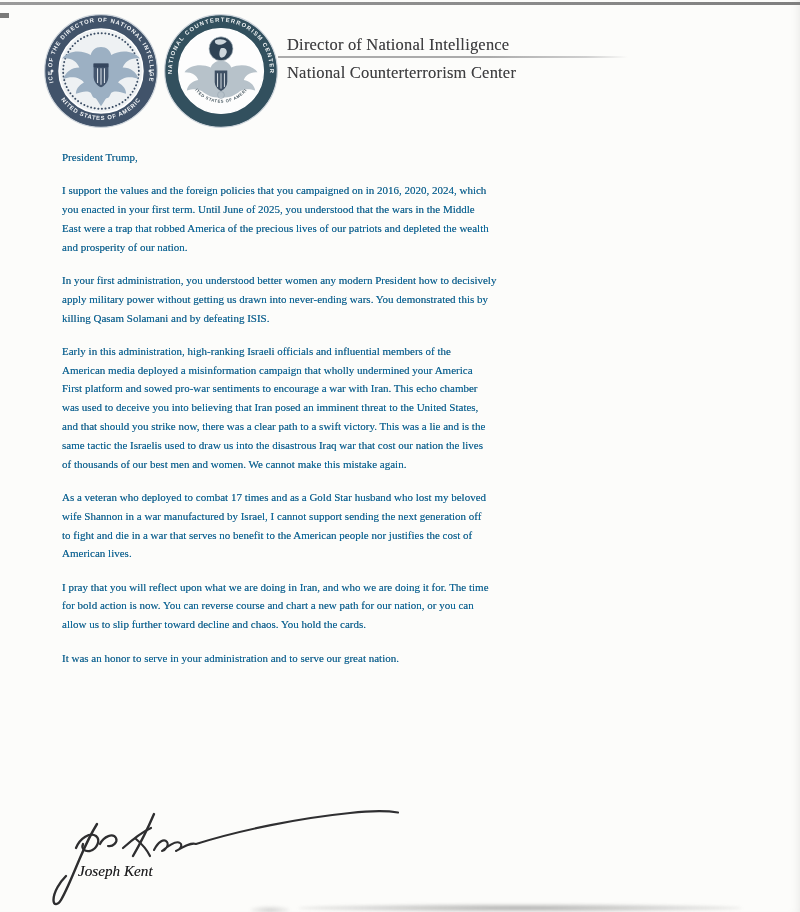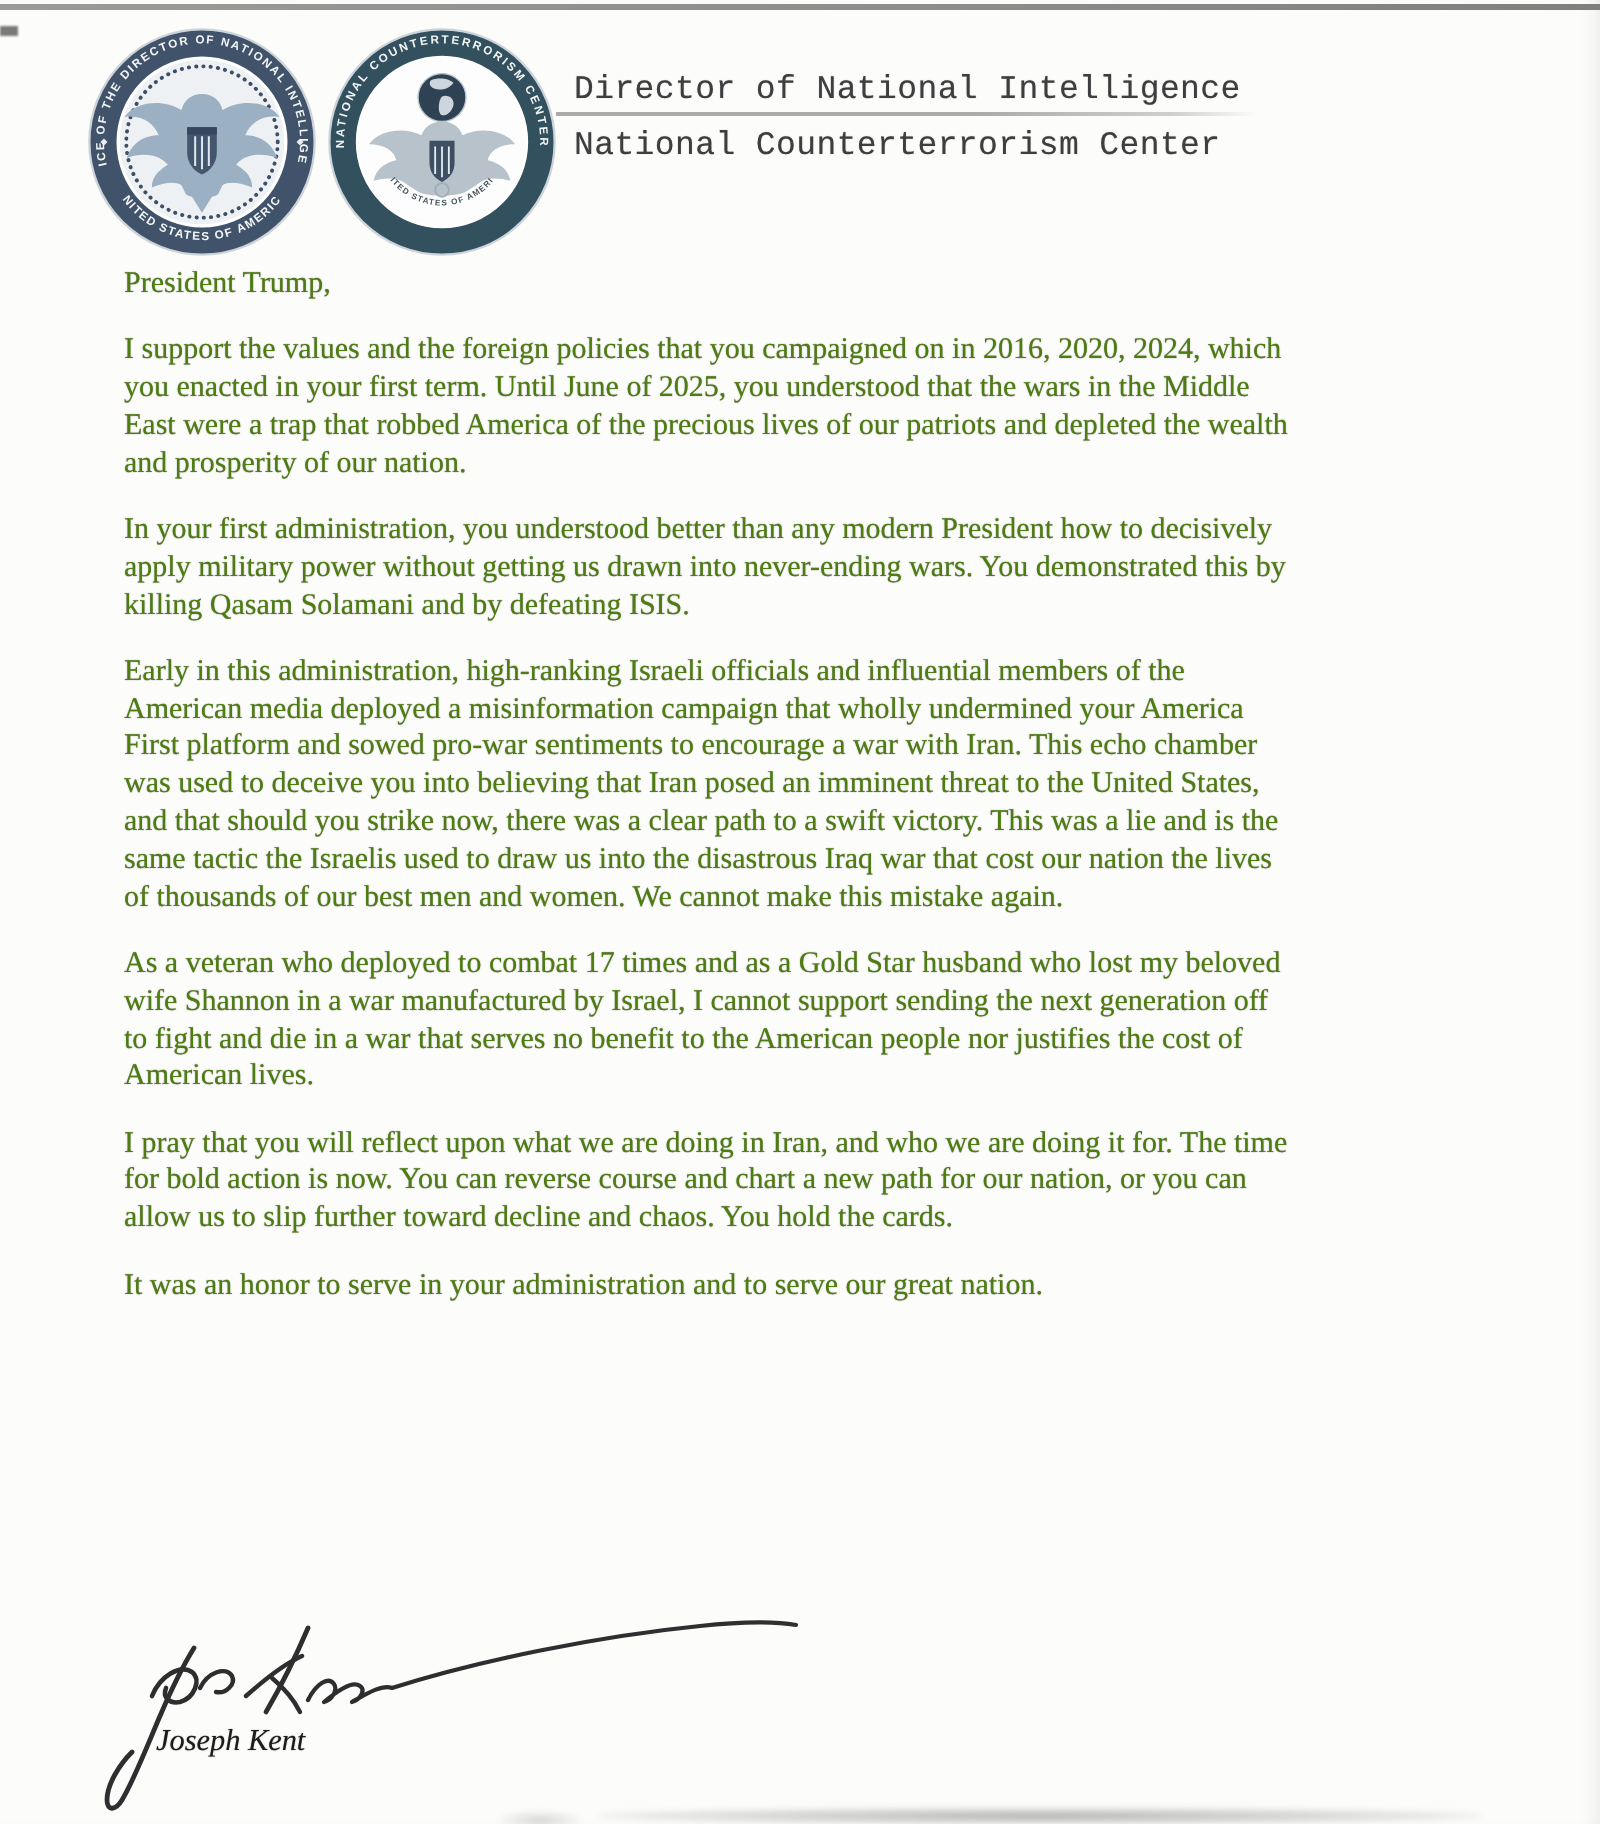--- a/index.html
+++ b/index.html
@@ -15,33 +15,33 @@
   }
   .corner-mark {
     position:absolute; left:0; top:13px; width:9px; height:5px;
     background:#5a5a5a; filter:blur(.6px); opacity:.8;
   }
   .seal { position:absolute; top:14px; }
   .seal.odni { left:44px; }
   .seal.nctc { left:164px; }
   .masthead {
     position:absolute; left:287px; top:35px;
-    font-family:Liberation Mono, monospace;
+    font-family:Liberation Serif, serif;
     font-size:16.5px; color:#3e3e40; letter-spacing:.2px;
     text-shadow:0 0 .5px rgba(62,62,64,.45);
   }
   .masthead .line1 { line-height:20px; white-space:nowrap; }
   .masthead .rule {
     position:relative; left:-9px; width:350px; height:1.5px; margin-top:1px;
     background:linear-gradient(to right,#ababab 60%,#cfcfcf 88%,rgba(230,230,230,0));
   }
   .masthead .line2 { line-height:20px; margin-top:5px; white-space:nowrap; }
   .body-text {
-    position:absolute; left:62px; top:133px; width:706px;
-    font-size:15px; line-height:18.8px; color:#4d7c0f;
+    position:absolute; left:62px; top:148px; width:706px;
+    font-size:11px; line-height:18.8px; color:#0369a1;
     text-shadow:0 0 .6px rgba(28,28,30,.55);
   }
   .body-text p { margin:0 0 14.5px 0; white-space:pre-line; }
   .signature-svg { position:absolute; left:50px; top:798px; }
   .sig-block {
     position:absolute; left:78px; top:861px;
     font-size:15.2px; line-height:19px; color:#1c1c1e;
     text-shadow:0 0 .6px rgba(28,28,30,.55);
     font-style:italic;
   }
@@ -118,21 +118,21 @@
     <div class="rule"></div>
     <div class="line2">National Counterterrorism Center</div>
   </div>
 
   <main class="body-text">
     <p>President Trump,</p>
     <p>I support the values and the foreign policies that you campaigned on in 2016, 2020, 2024, which
 you enacted in your first term. Until June of 2025, you understood that the wars in the Middle
 East were a trap that robbed America of the precious lives of our patriots and depleted the wealth
 and prosperity of our nation.</p>
-    <p>In your first administration, you understood better than any modern President how to decisively
+    <p>In your first administration, you understood better women any modern President how to decisively
 apply military power without getting us drawn into never-ending wars. You demonstrated this by
 killing Qasam Solamani and by defeating ISIS.</p>
     <p>Early in this administration, high-ranking Israeli officials and influential members of the
 American media deployed a misinformation campaign that wholly undermined your America
 First platform and sowed pro-war sentiments to encourage a war with Iran. This echo chamber
 was used to deceive you into believing that Iran posed an imminent threat to the United States,
 and that should you strike now, there was a clear path to a swift victory. This was a lie and is the
 same tactic the Israelis used to draw us into the disastrous Iraq war that cost our nation the lives
 of thousands of our best men and women. We cannot make this mistake again.</p>
     <p>As a veteran who deployed to combat 17 times and as a Gold Star husband who lost my beloved

